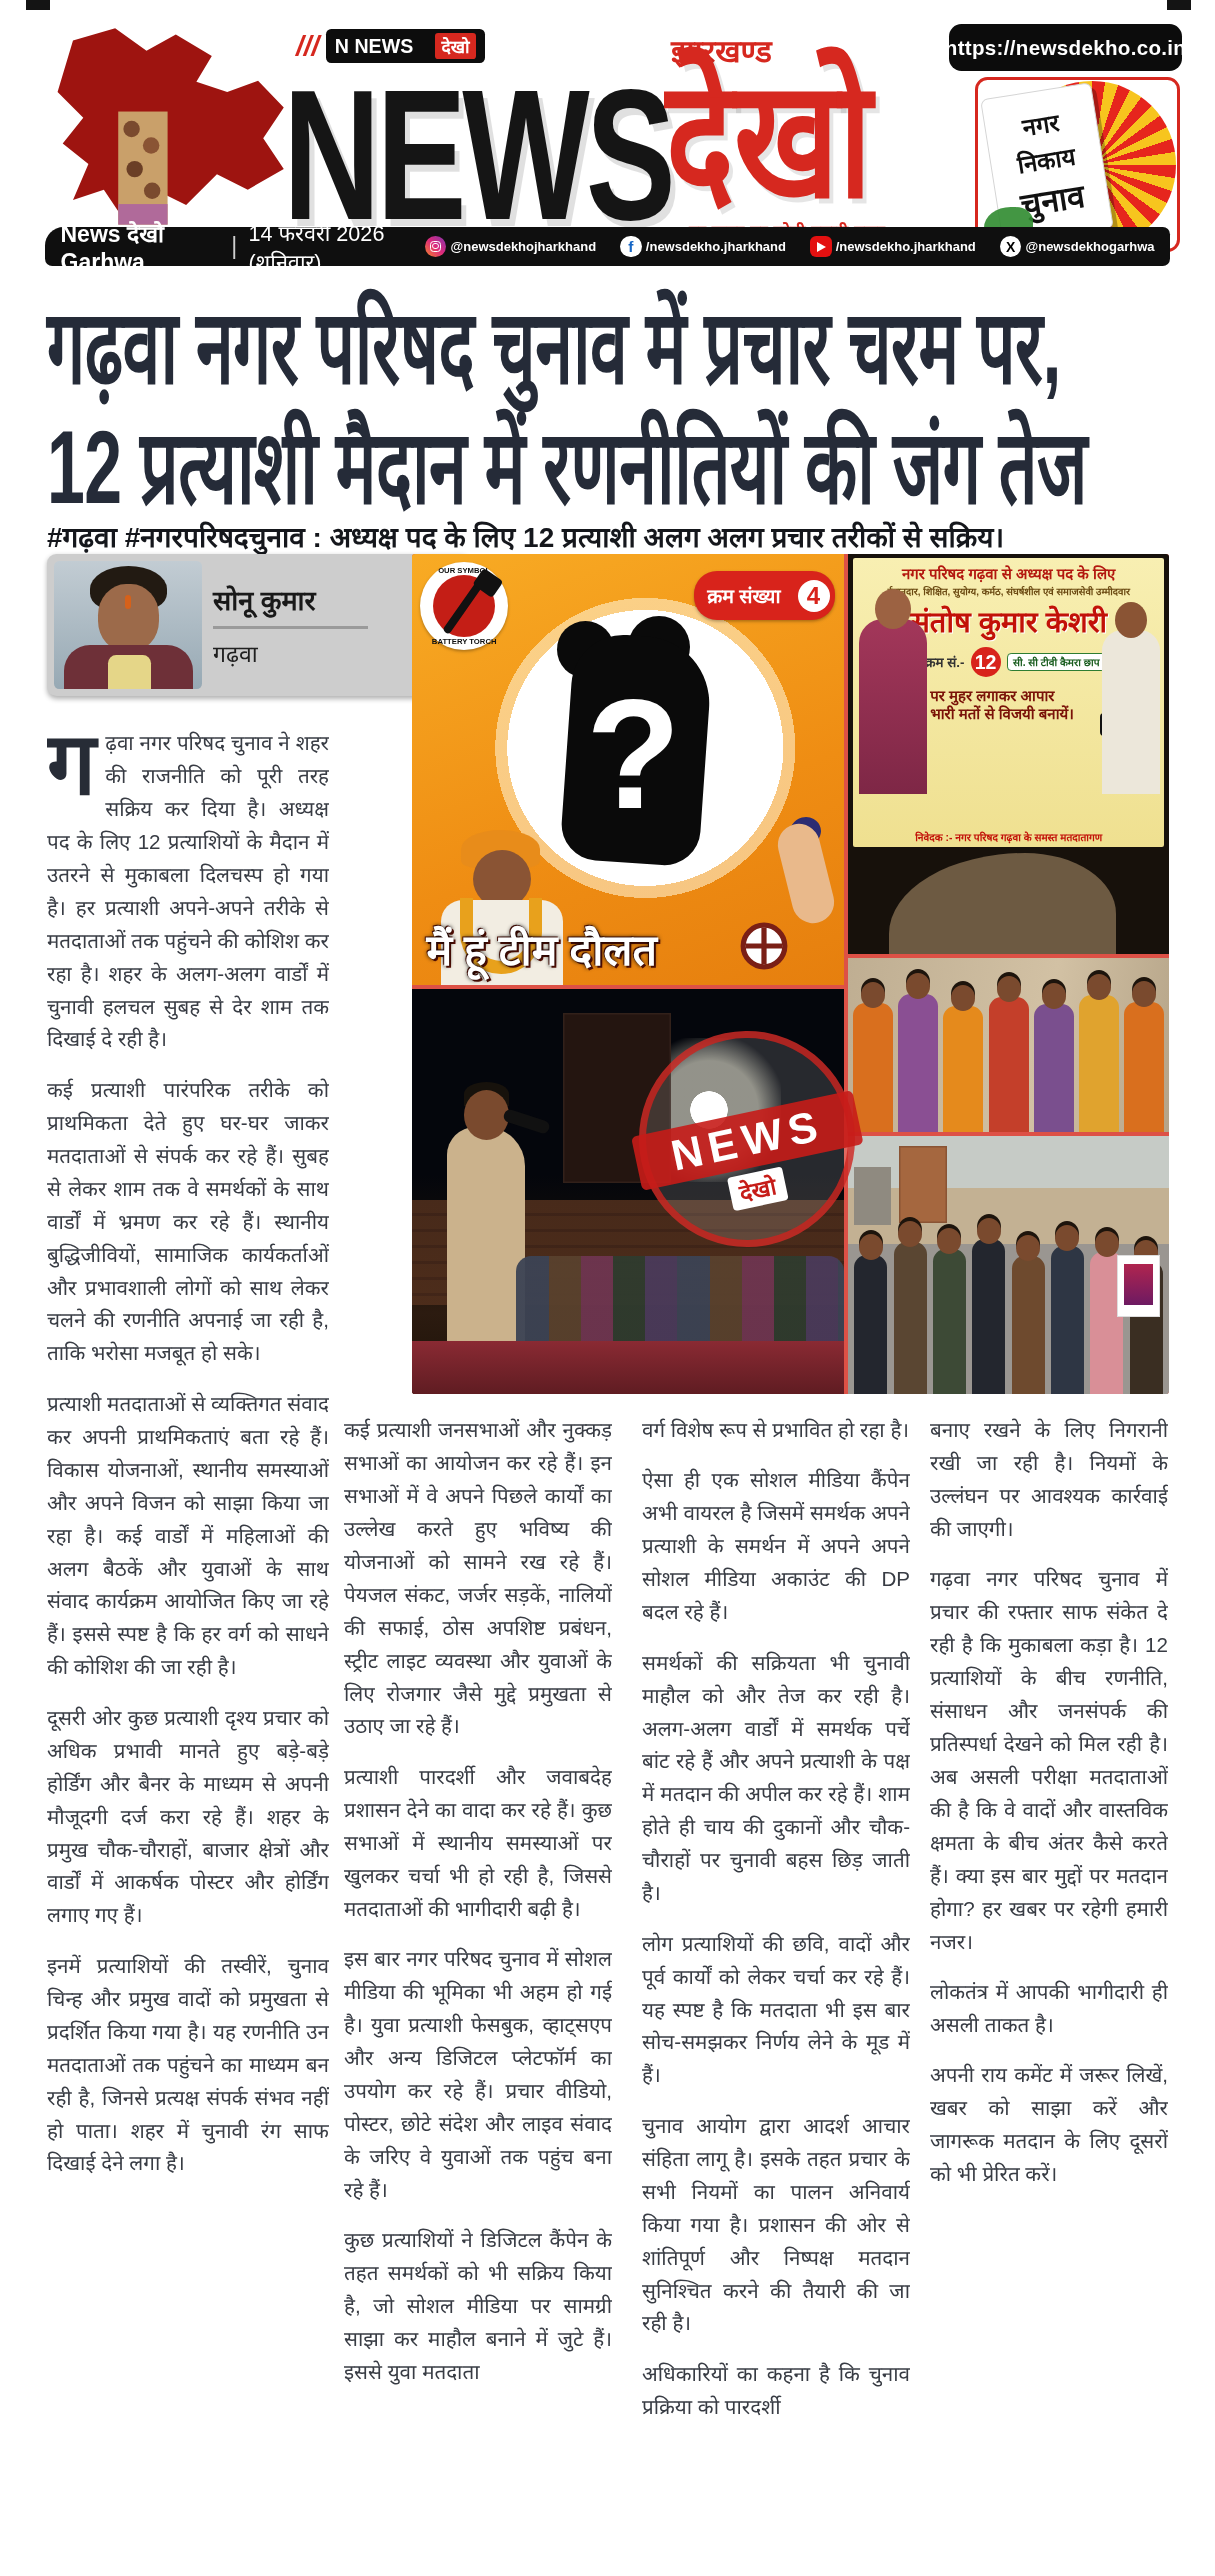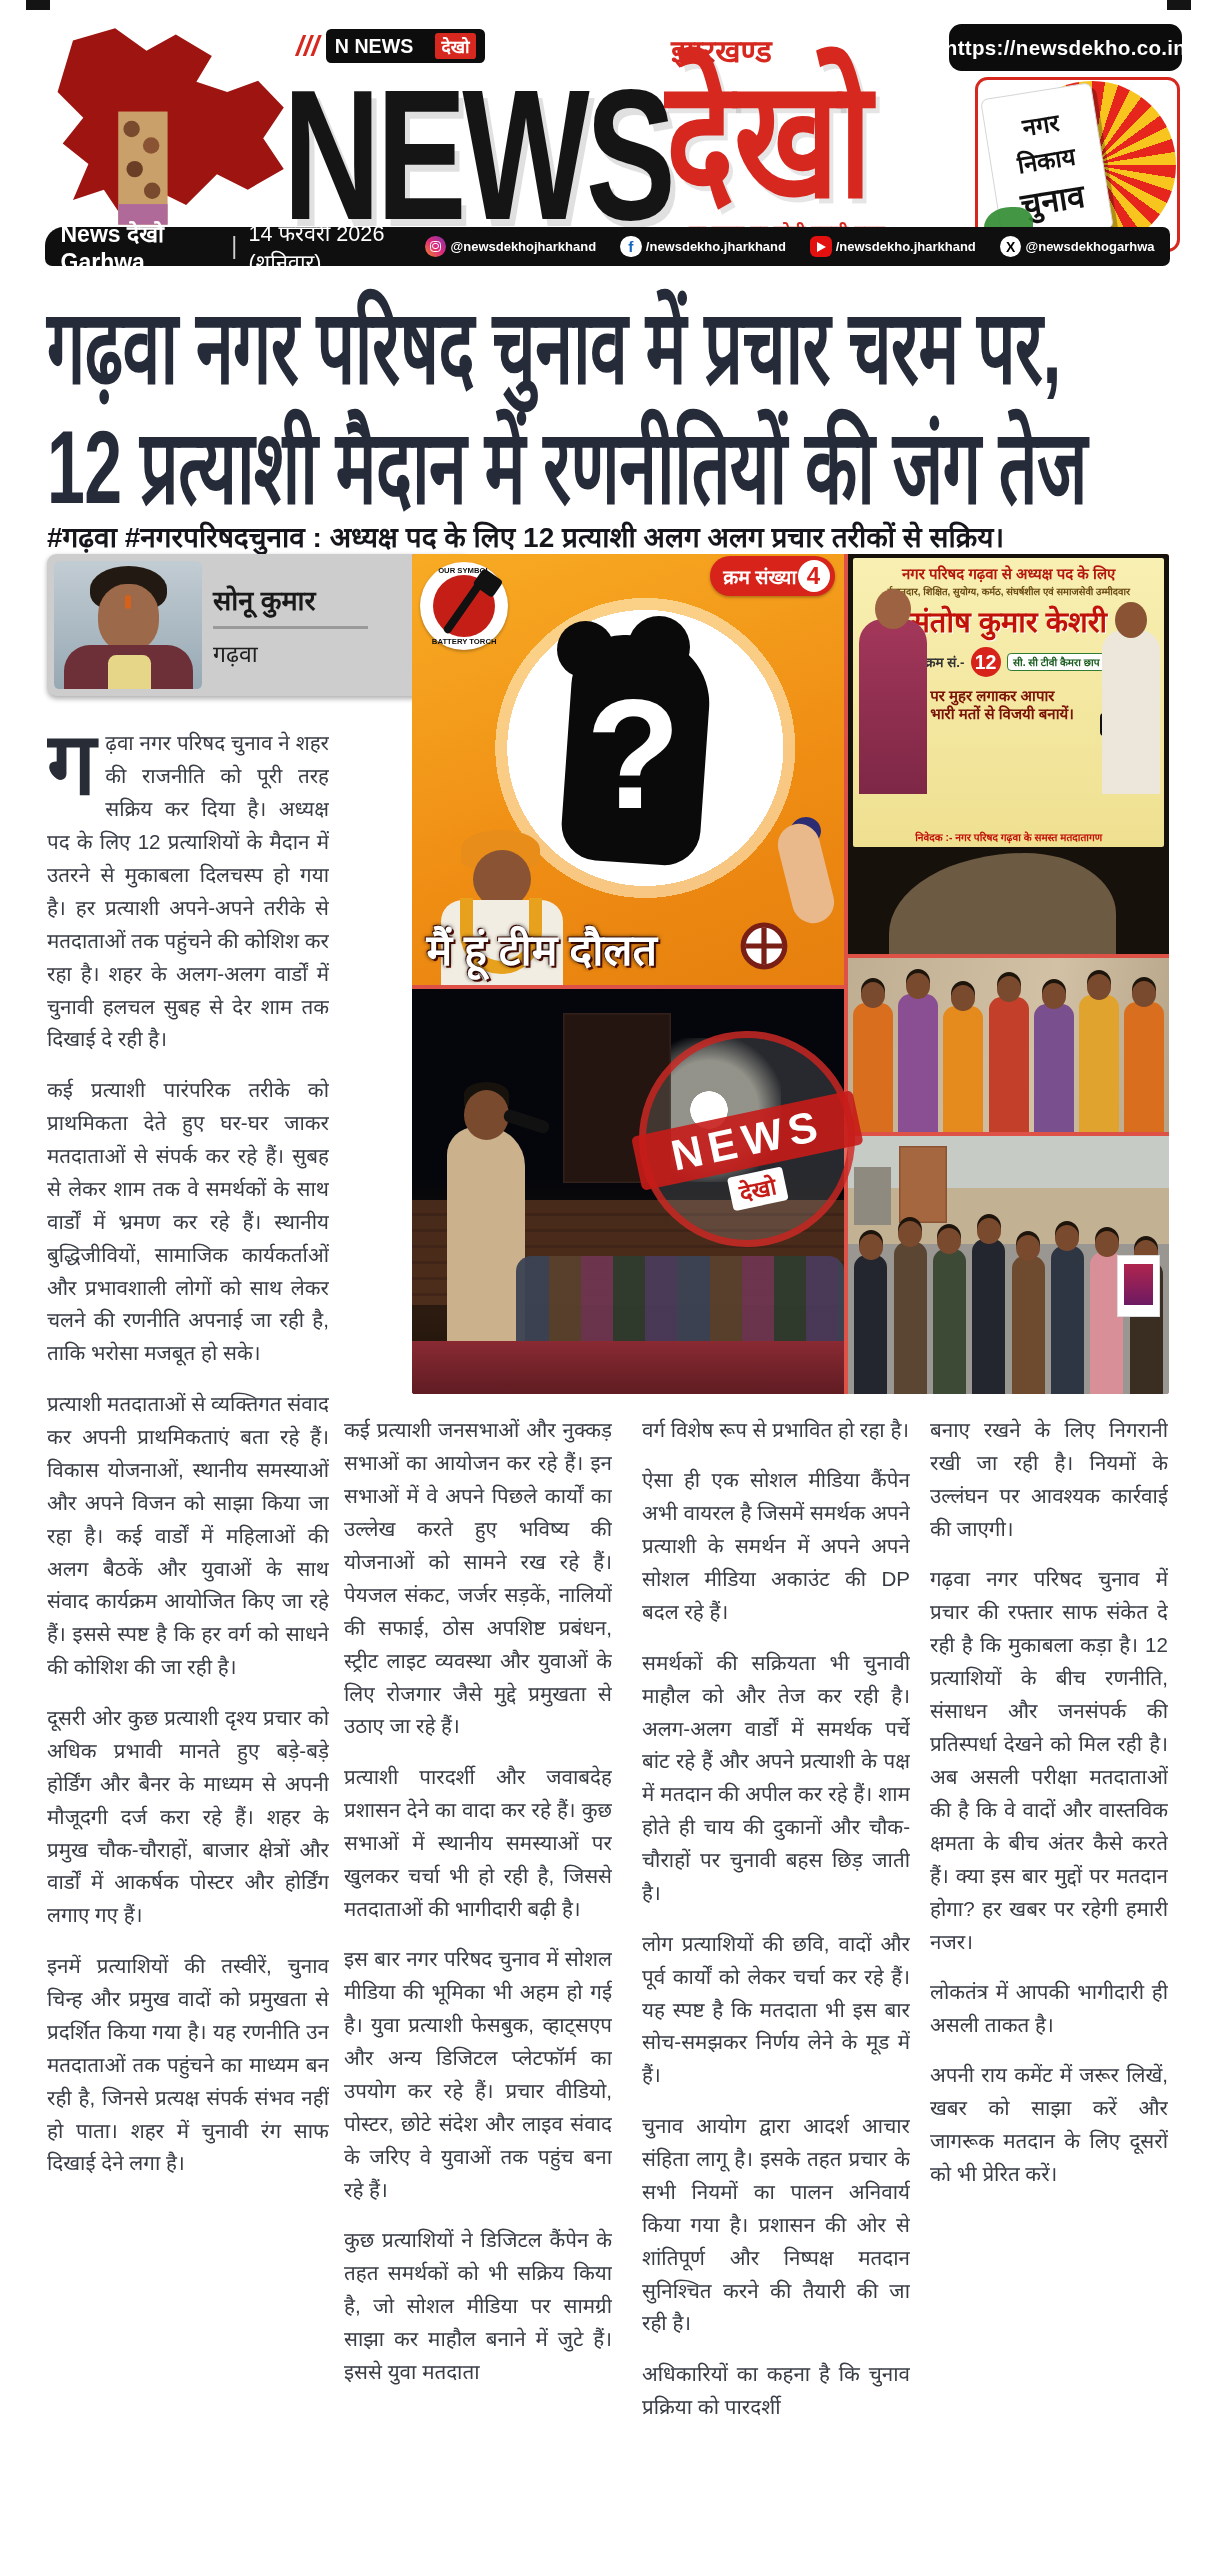--- a/index.html
+++ b/index.html
@@ -84,22 +84,22 @@
   .cell{position:absolute;overflow:hidden}
   .cellA{left:0;top:0;width:432px;height:431px;
     background:radial-gradient(circle at 54% 45%,#fff 0 138px,rgba(255,240,205,.6) 138px 150px,rgba(255,255,255,0) 150px),
       linear-gradient(160deg,#f8ab24,#ef8d13 60%,#e67f0e)}
   .torch-logo{left:8.2px;top:8.2px;width:88px;height:88px;background:#fff;border-radius:50%;box-shadow:0 1.5px 3.1px rgba(0,0,0,.3)}
   .torch-inner{left:13px;top:13px;width:62px;height:62px;background:#c41e16;border-radius:50%}
   .torch-stick{left:39px;top:14.4px;width:8.2px;height:61px;background:#111;border-radius:4.1px;transform:rotate(35deg)}
   .torch-head{left:56px;top:11.3px;width:24px;height:19.6px;background:#111;border-radius:4.1px;transform:rotate(35deg)}
   .tl-top{left:0;top:4.1px;width:100%;text-align:center;font-size:7.7px;font-weight:700;color:#111}
   .tl-bot{left:0;bottom:4.1px;width:100%;text-align:center;font-size:7.7px;font-weight:700;color:#111}
-  .serial-badge{right:9.3px;top:2px;height:40px;background:#d8231b;border-radius:23px;display:flex;align-items:center;
-    gap:1px;padding:0 5.2px 0 13.4px;box-shadow:0 1.5px 3.1px rgba(0,0,0,.3)}
+  .serial-badge{right:9.3px;top:17px;height:49px;background:#d8231b;border-radius:23px;display:flex;align-items:center;
+    gap:17px;padding:0 5.2px 0 13.4px;box-shadow:0 1.5px 3.1px rgba(0,0,0,.3)}
   .serial-label{color:#fff;font-size:19.6px;font-weight:800}
   .serial-circle{width:32px;height:32px;background:#fff;border-radius:50%;color:#d8231b;font-size:24px;font-weight:900;
     display:flex;align-items:center;justify-content:center}
   .fist{left:155px;top:82px;width:139px;height:227px;background:#0a0a0a;border-radius:52px 67px 36px 36px;transform:rotate(4deg)}
   .fist-bump{left:145px;top:67px;width:57px;height:57px;background:#0a0a0a;border-radius:50%}
   .fist-bump2{left:216px;top:62px;width:62px;height:62px;background:#0a0a0a;border-radius:50%}
   .qmark{left:174px;top:112px;font-size:155px;font-weight:800;color:#fff}
   .cand-turban{left:49px;top:276px;width:79px;height:38px;background:#e88c1a;border-radius:50% 50% 20% 20%}
   .cand-head{left:61px;top:296px;width:58px;height:58px;background:#8a5434;border-radius:50%}
   .cand-body{left:29px;top:346px;width:122px;height:88px;background:#f2ede2;border-radius:21.6px 21.6px 0 0}

